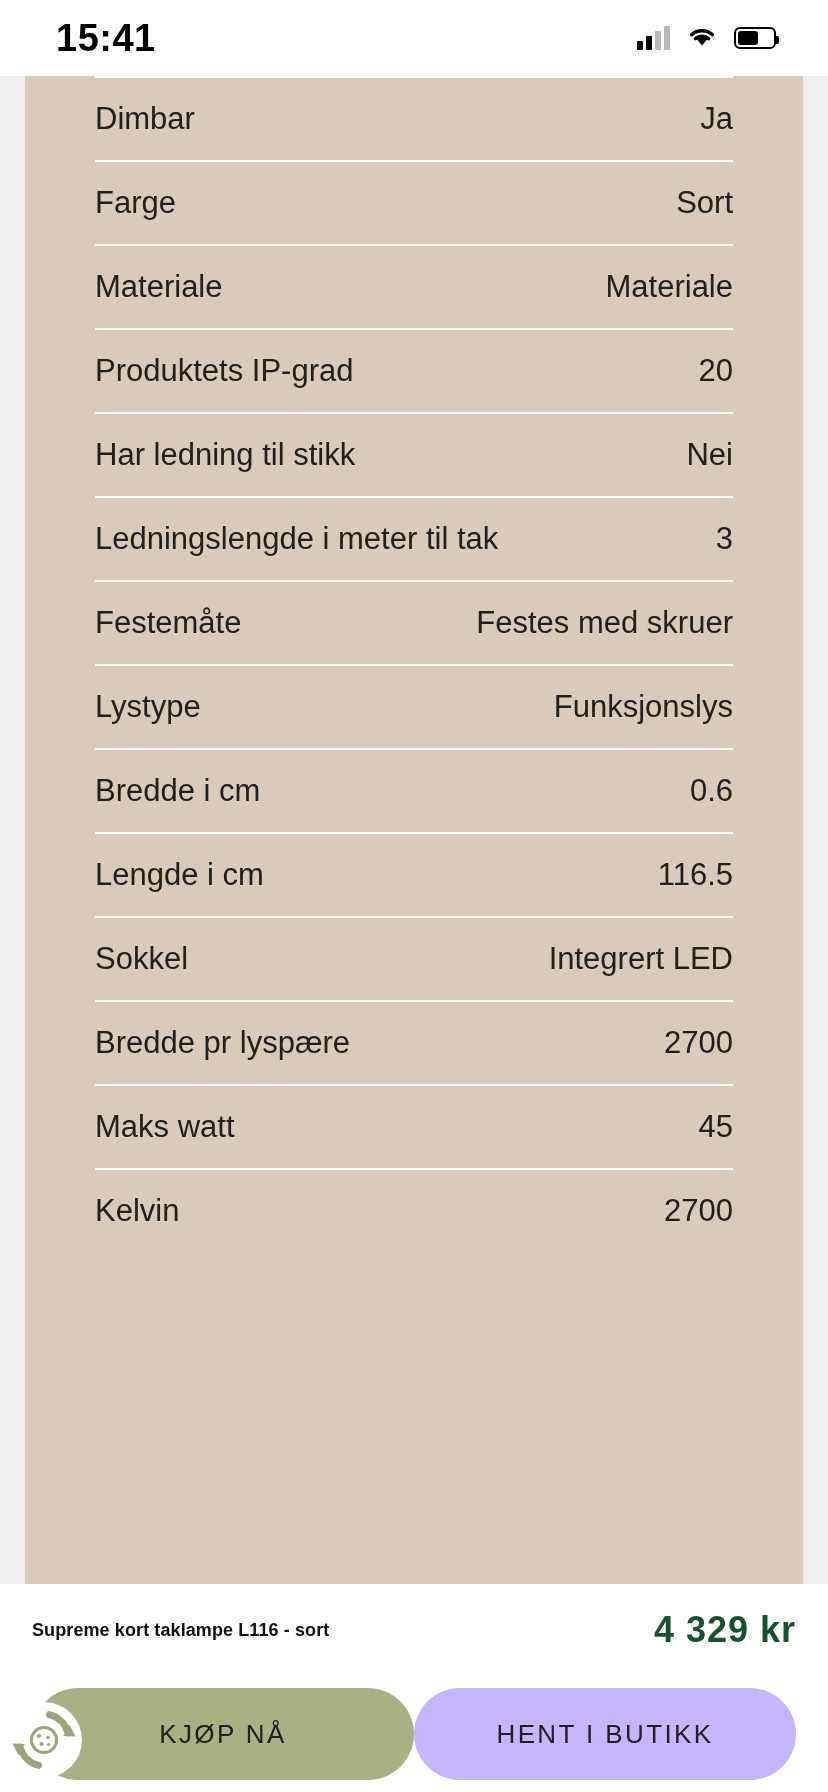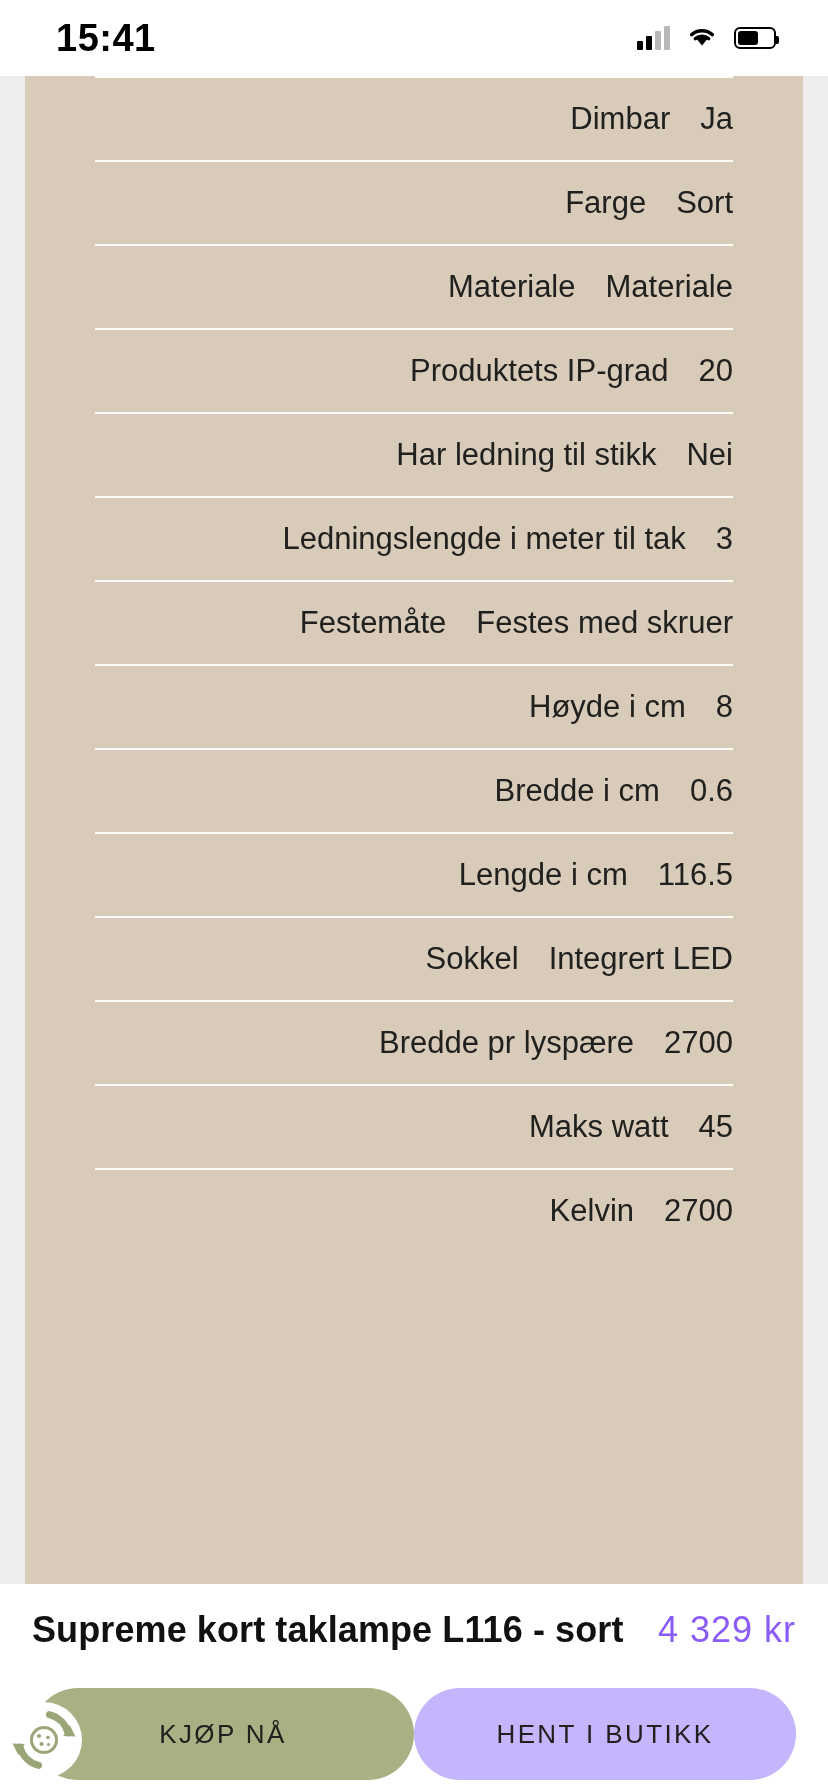--- a/index.html
+++ b/index.html
@@ -53,24 +53,24 @@
     position:relative;
     overflow:hidden;
     display:flex; justify-content:center;
   }
   .panel {
     width:778px;
     background:#d9cbba;
     padding:0 70px;
   }
   .spec-row {
-    display:flex; align-items:center; justify-content:flex-end;
+    display:flex; align-items:center; justify-content:space-between;
     height:84px;
     border-top:2px solid #fdfbf7;
-    gap:30px;
+    gap:20px;
   }
   .spec-row:first-child { border-top:2px solid #fdfbf7; }
   .spec-label, .spec-value {
     font-size:31px; color:#20201e; font-weight:400;
     white-space:nowrap;
   }
   .spec-value { text-align:right; }
 
   
   .footer {
@@ -79,24 +79,24 @@
     padding:0 26px;
     position:relative;
     z-index:3;
   }
   .footer-top {
     display:flex; align-items:center; justify-content:space-between;
     height:92px;
     padding:0 6px;
   }
   .prod-name {
-    font-size:36px; font-weight:700; color:#111; letter-spacing:0.1px;
+    font-size:18px; font-weight:700; color:#111; letter-spacing:0.1px;
   }
   .prod-price {
-    font-size:36px; font-weight:400; color:#8b5cf6; letter-spacing:1px;
+    font-size:36px; font-weight:700; color:#14532d; letter-spacing:1px;
     white-space:nowrap;
   }
   .footer-actions {
     display:flex; padding:0 6px 0 6px; height:116px; align-items:center;
   }
   .btn {
     flex:1 1 0;
     height:92px;
     border:none; border-radius:46px;
     font-family:"Liberation Sans", sans-serif;
@@ -173,22 +173,22 @@
         </div>
         <div class="spec-row">
           <div class="spec-label">Ledningslengde i meter til tak</div>
           <div class="spec-value">3</div>
         </div>
         <div class="spec-row">
           <div class="spec-label">Festemåte</div>
           <div class="spec-value">Festes med skruer</div>
         </div>
         <div class="spec-row">
-          <div class="spec-label">Høyde i cm</div>
-          <div class="spec-value">8</div>
+          <div class="spec-label">Lystype</div>
+          <div class="spec-value">Funksjonslys</div>
         </div>
         <div class="spec-row">
           <div class="spec-label">Bredde i cm</div>
           <div class="spec-value">0.6</div>
         </div>
         <div class="spec-row">
           <div class="spec-label">Lengde i cm</div>
           <div class="spec-value">116.5</div>
         </div>
         <div class="spec-row">

